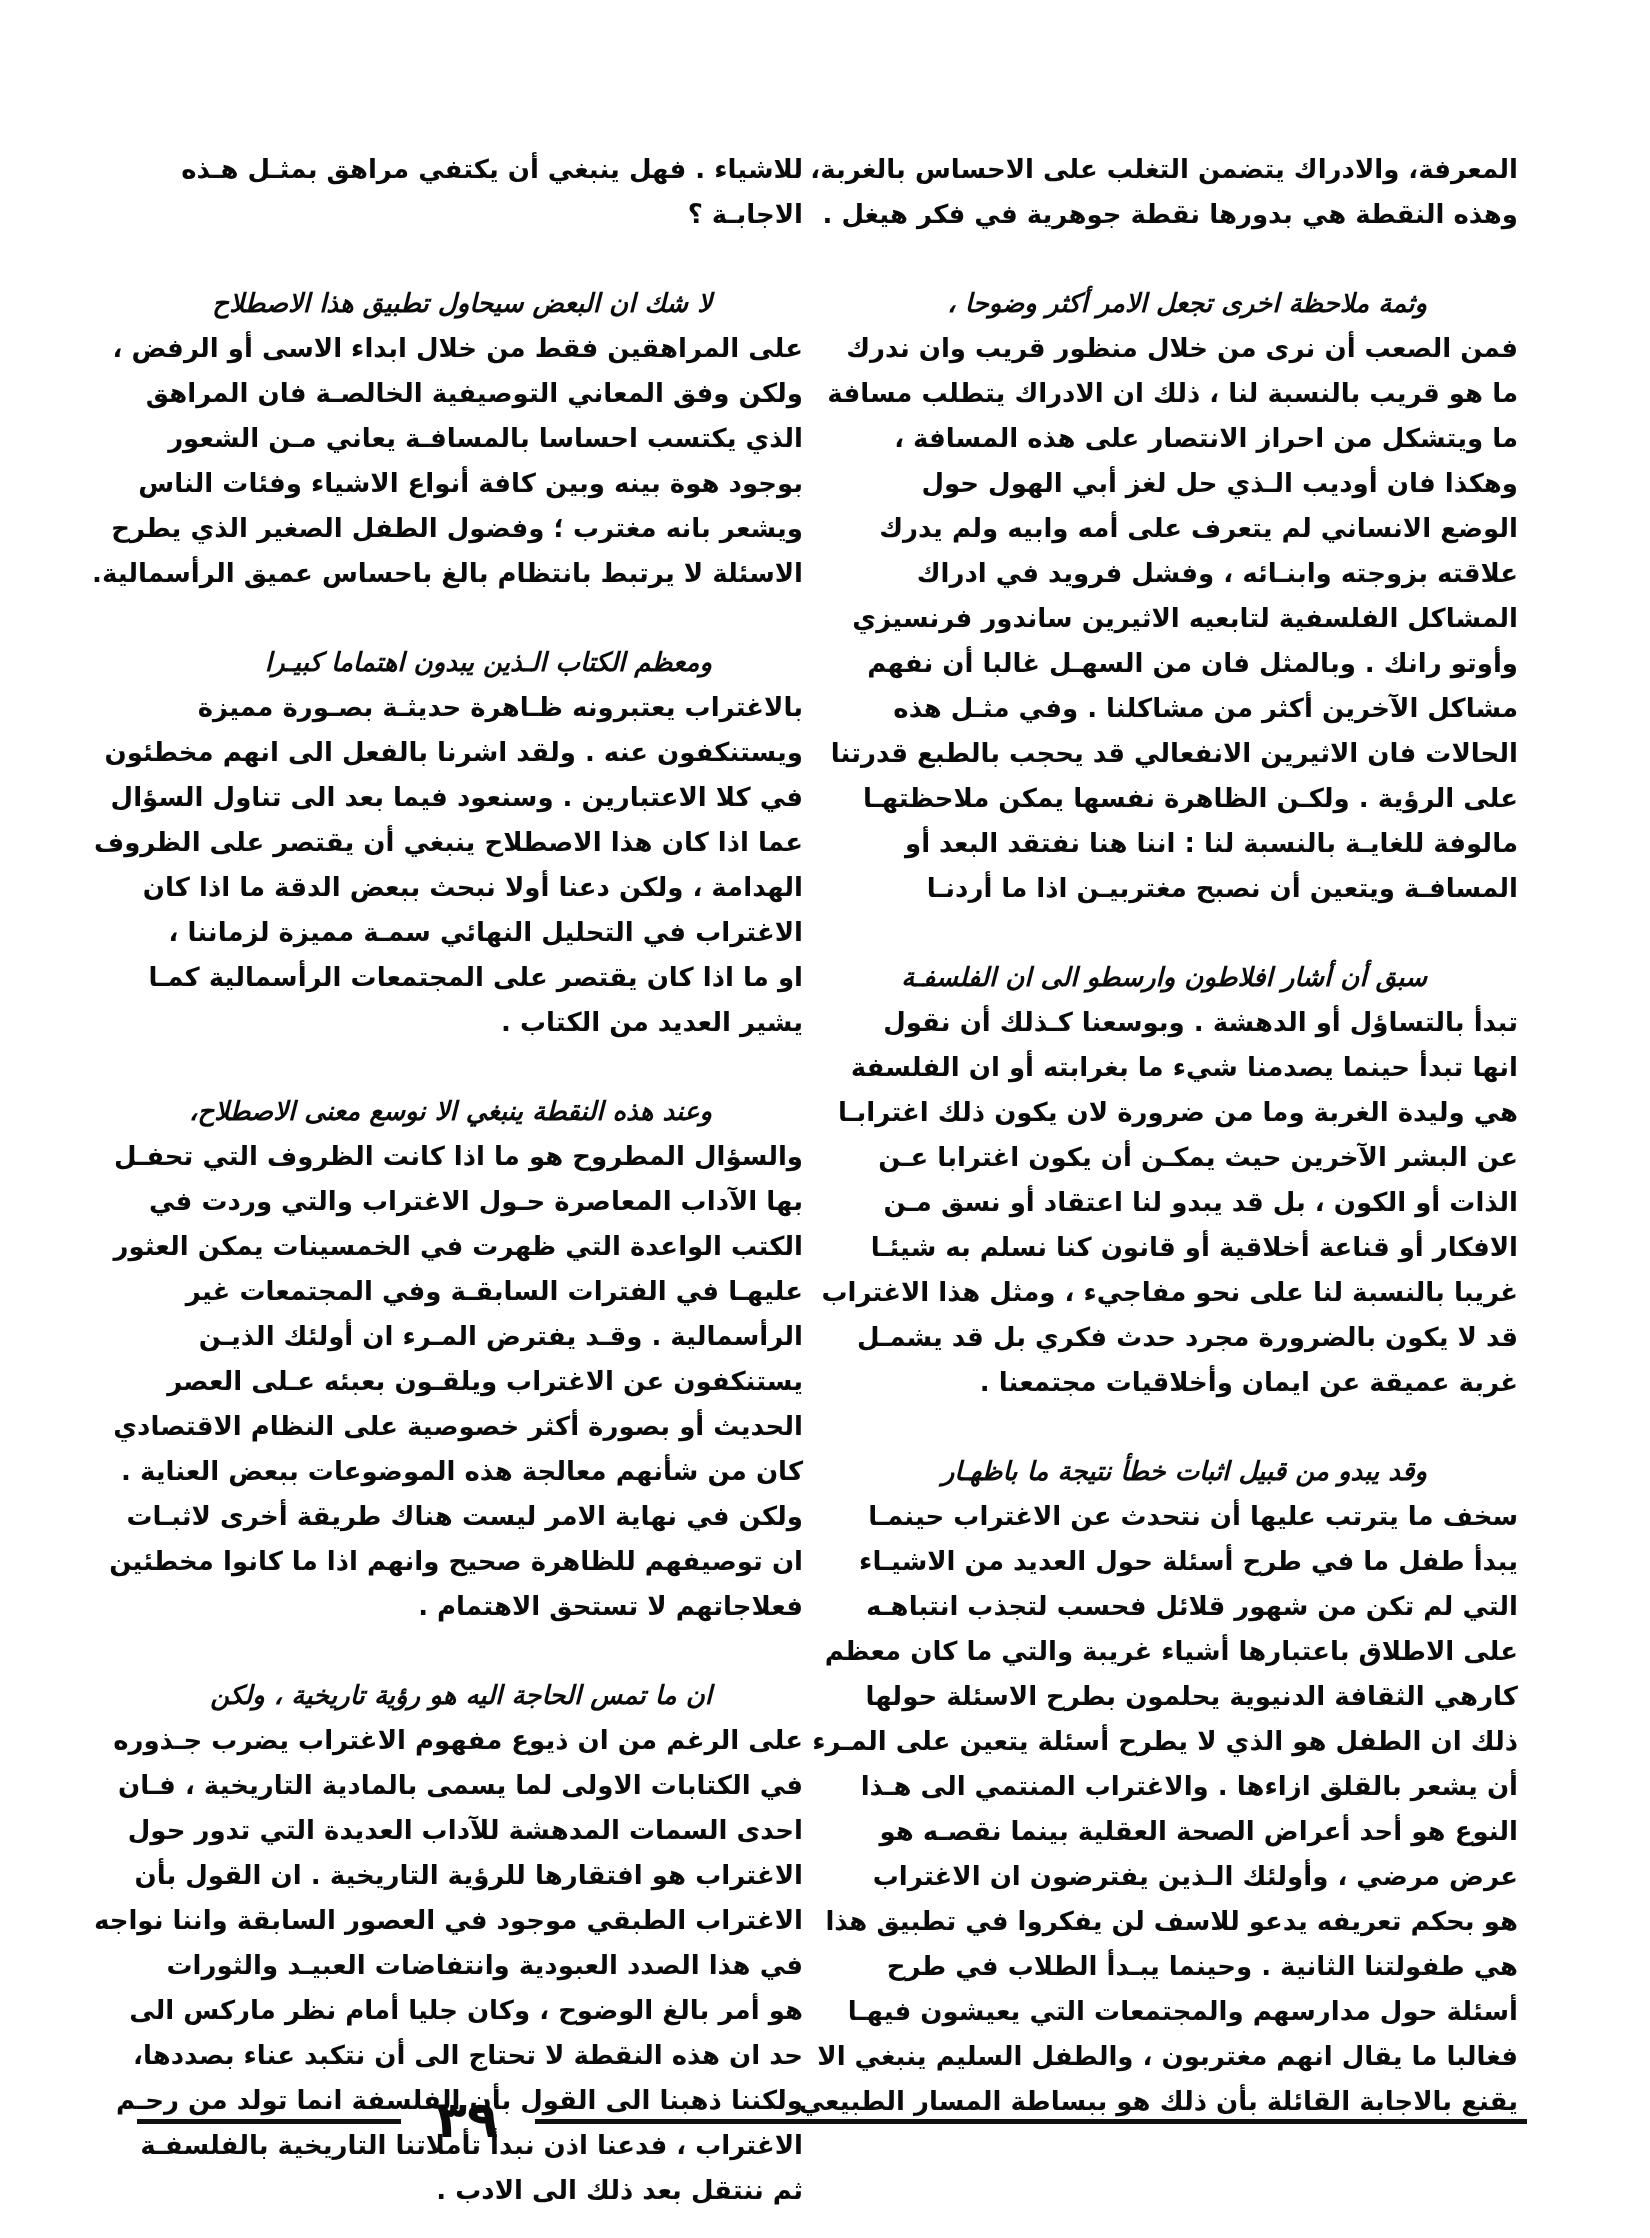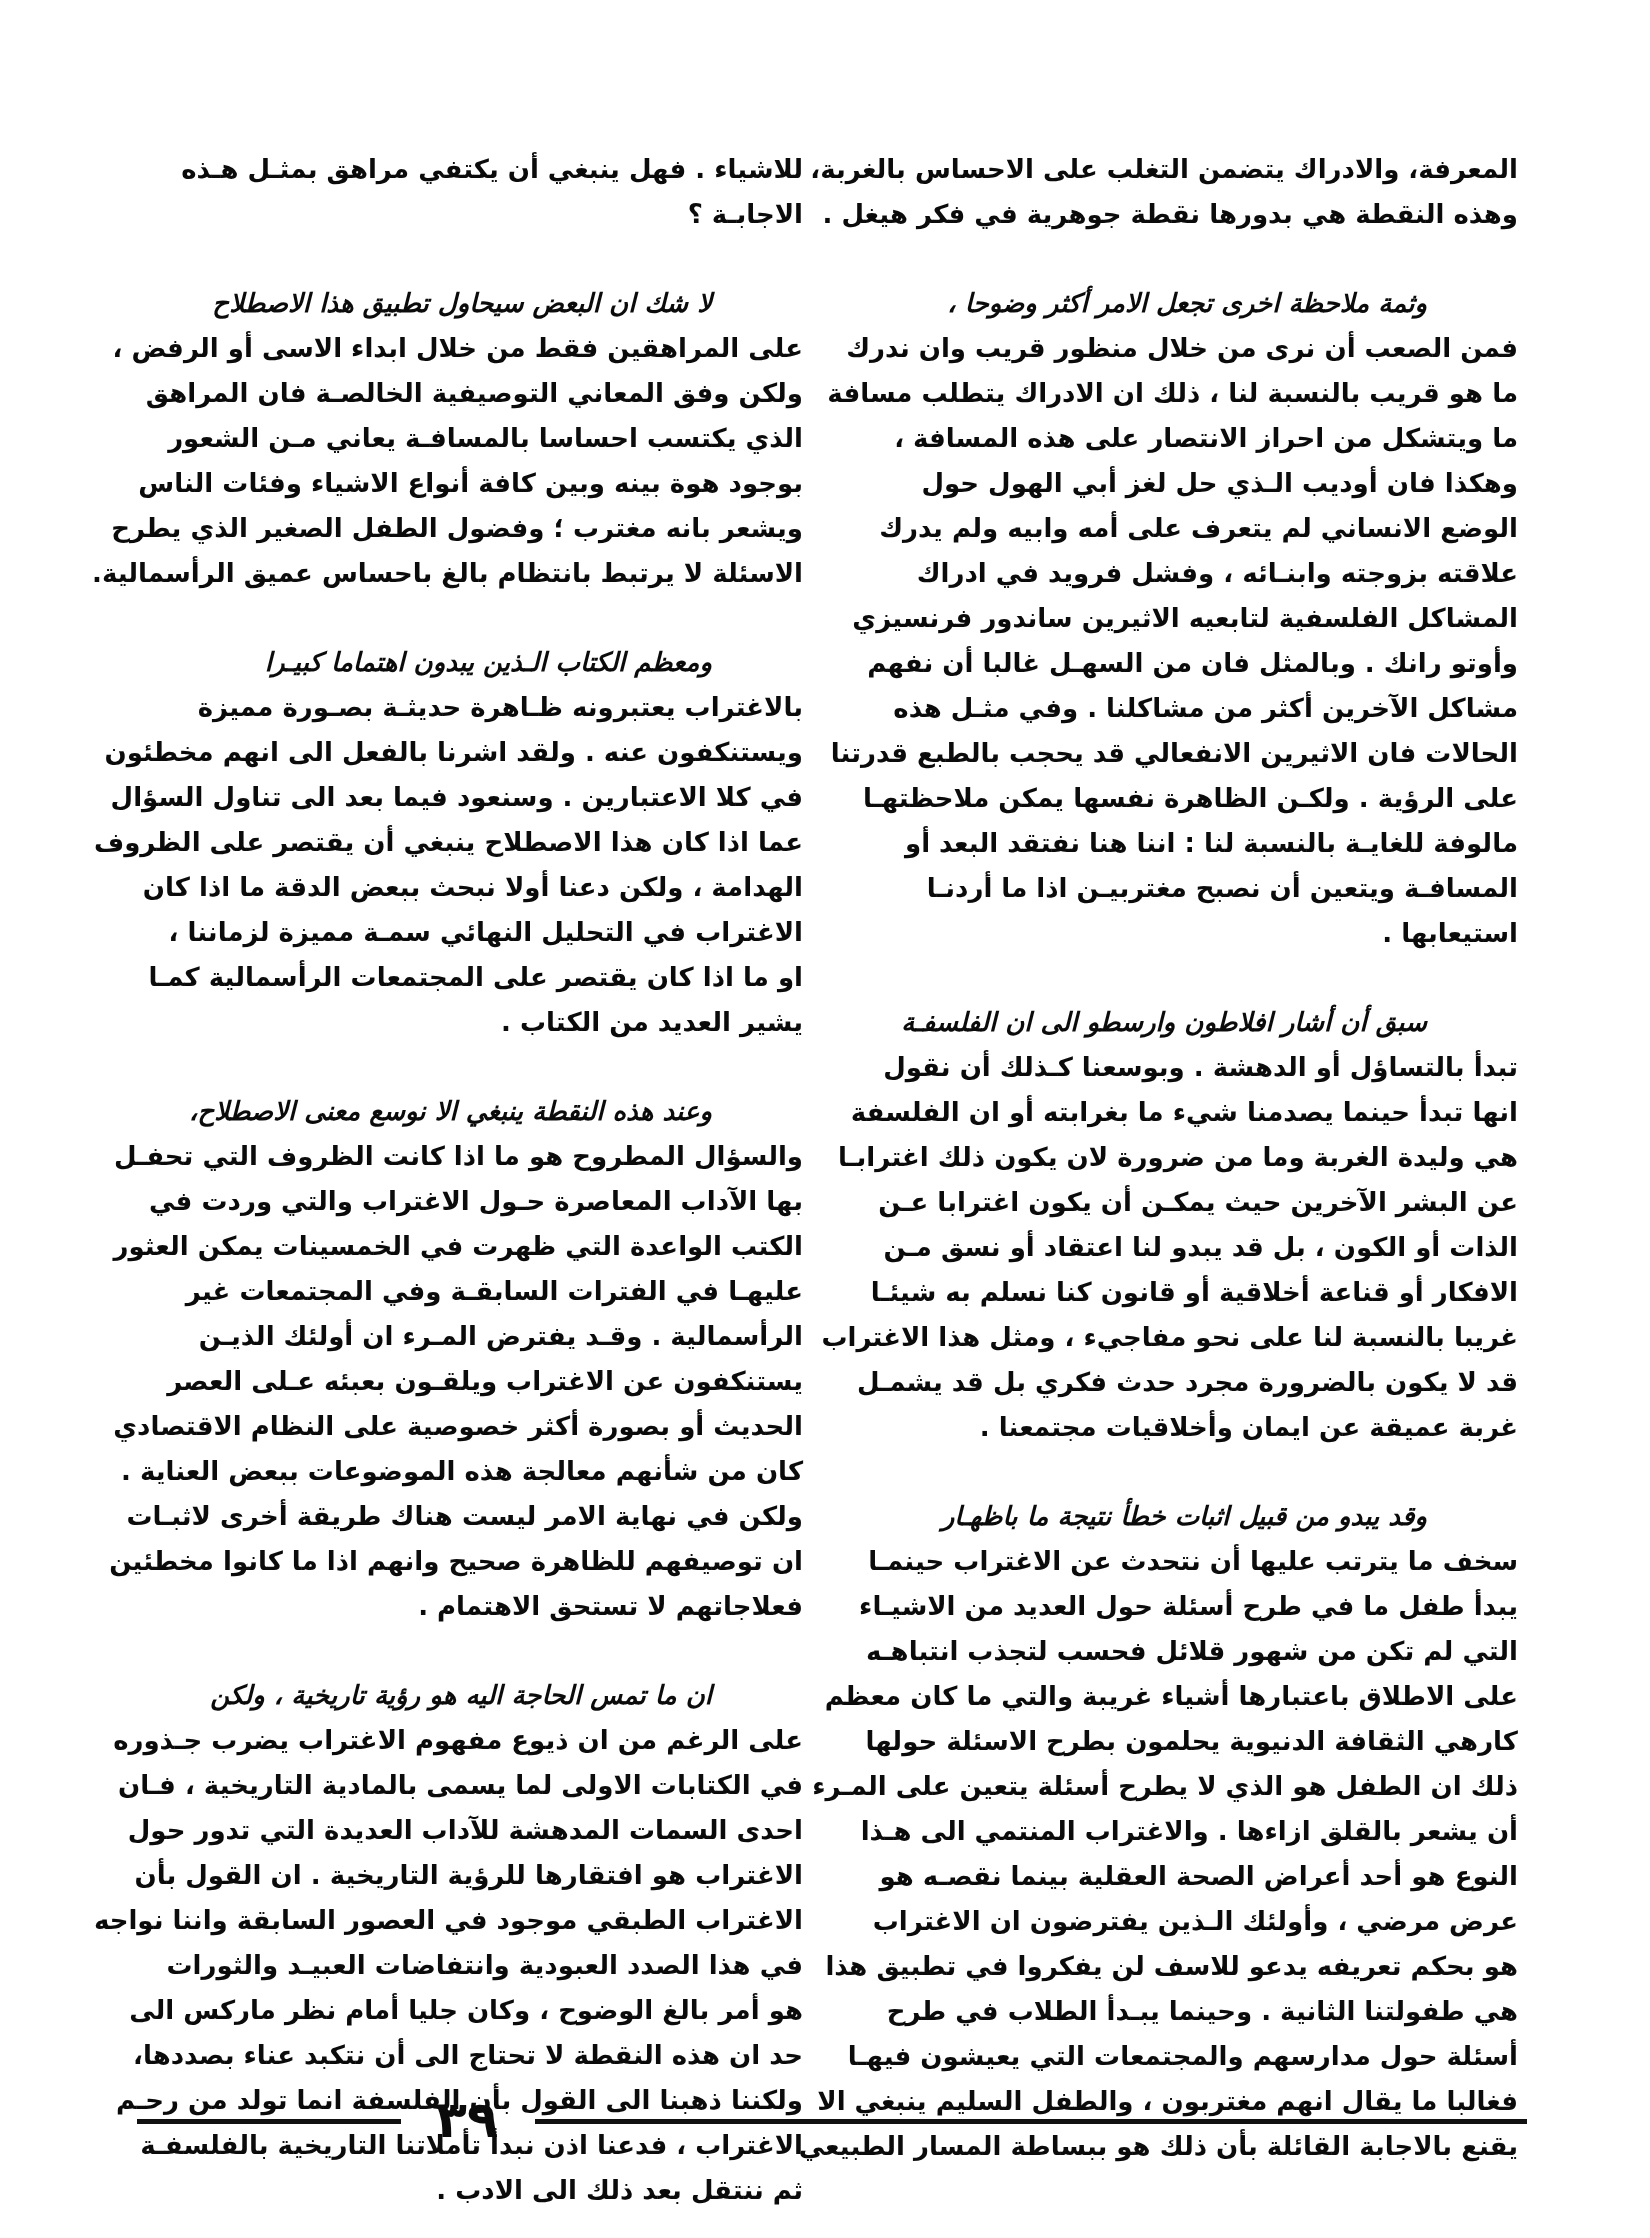--- a/index.html
+++ b/index.html
@@ -74,21 +74,20 @@
         <span class="line">وهكذا فان أوديب الـذي حل لغز أبي الهول حول</span>
         <span class="line">الوضع الانساني لم يتعرف على أمه وابيه ولم يدرك</span>
         <span class="line">علاقته بزوجته وابنـائه ، وفشل فرويد في ادراك</span>
         <span class="line">المشاكل الفلسفية لتابعيه الاثيرين ساندور فرنسيزي</span>
         <span class="line">وأوتو رانك . وبالمثل فان من السهـل غالبا أن نفهم</span>
         <span class="line">مشاكل الآخرين أكثر من مشاكلنا . وفي مثـل هذه</span>
         <span class="line">الحالات فان الاثيرين الانفعالي قد يحجب بالطبع قدرتنا</span>
         <span class="line">على الرؤية . ولكـن الظاهرة نفسها يمكن ملاحظتهـا</span>
         <span class="line">مالوفة للغايـة بالنسبة لنا : اننا هنا نفتقد البعد أو</span>
         <span class="line">المسافـة ويتعين أن نصبح مغتربيـن اذا ما أردنـا</span>
-        <span class="line">استيعابها .</span>
       </div>
       <div class="para">
         <span class="line first">سبق أن أشار افلاطون وارسطو الى ان الفلسفـة</span>
         <span class="line">تبدأ بالتساؤل أو الدهشة . وبوسعنا كـذلك أن نقول</span>
         <span class="line">انها تبدأ حينما يصدمنا شيء ما بغرابته أو ان الفلسفة</span>
         <span class="line">هي وليدة الغربة وما من ضرورة لان يكون ذلك اغترابـا</span>
         <span class="line">عن البشر الآخرين حيث يمكـن أن يكون اغترابا عـن</span>
         <span class="line">الذات أو الكون ، بل قد يبدو لنا اعتقاد أو نسق مـن</span>
         <span class="line">الافكار أو قناعة أخلاقية أو قانون كنا نسلم به شيئـا</span>
         <span class="line">غريبا بالنسبة لنا على نحو مفاجيء ، ومثل هذا الاغتراب</span>

